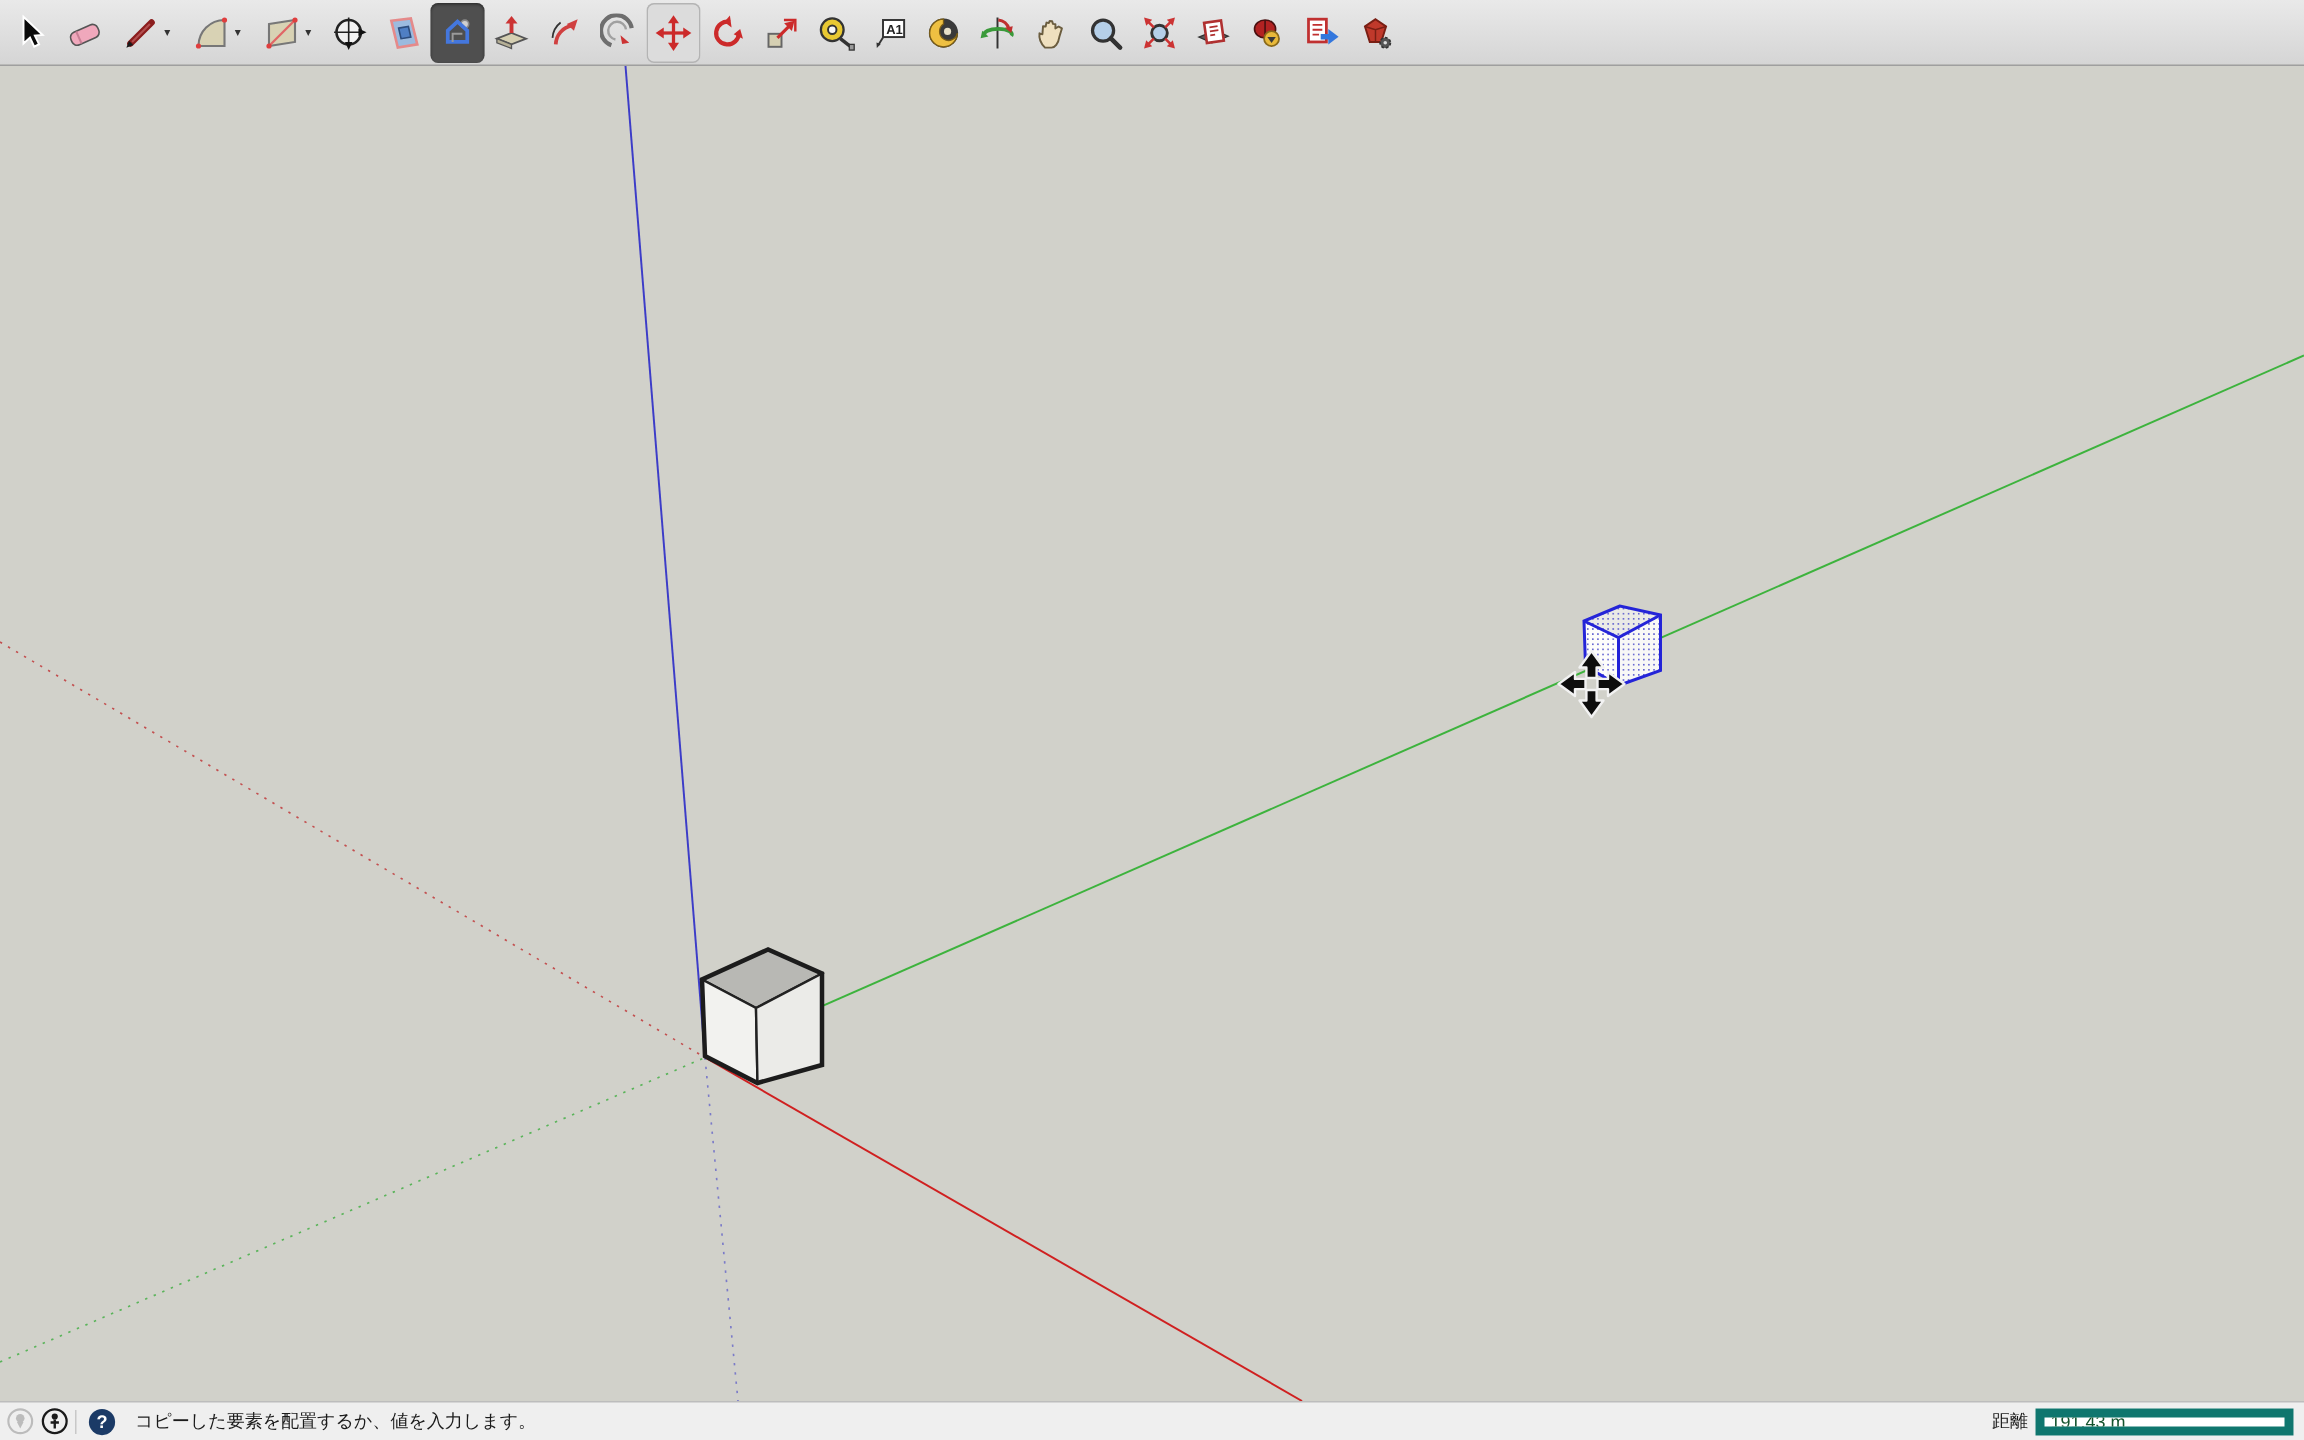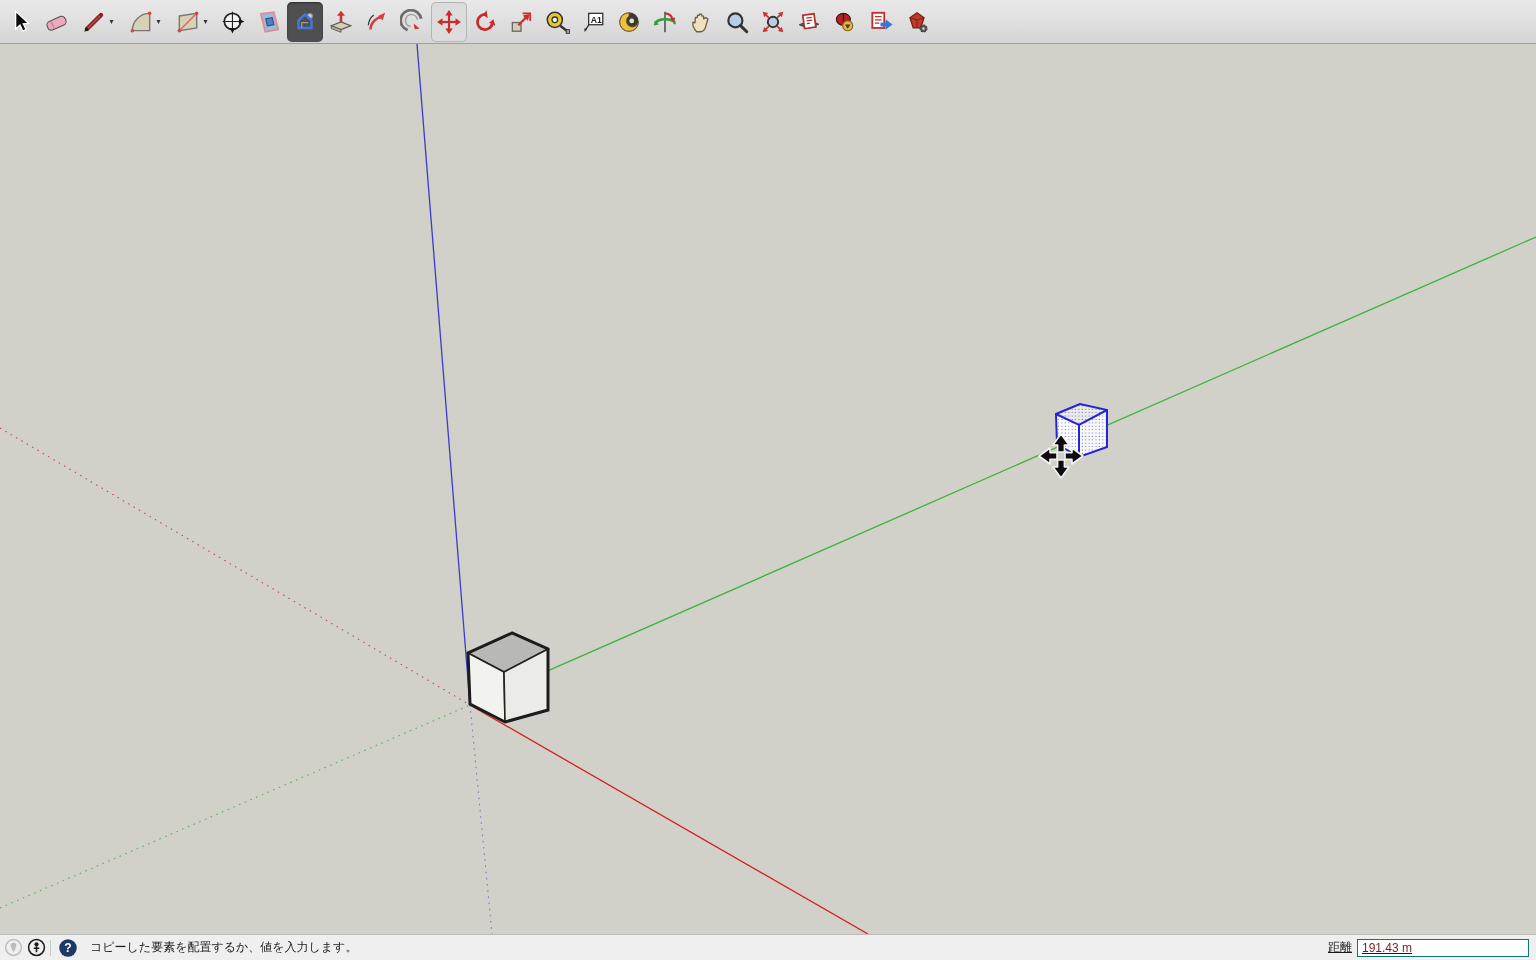--- a/index.html
+++ b/index.html
@@ -29,25 +29,25 @@
 
   
   .statusbar {
     position:absolute; bottom:0; left:0; width:1536px; height:26px;
     background:#efefef; border-top:1px solid #bdbdbd;
     display:flex; align-items:center; font-size:12px; color:#1a1a1a;
   }
   .statusbar .sicon { width:20px; height:20px; margin-left:3px; display:flex; align-items:center; justify-content:center; }
   .sdivider { width:1px; height:16px; background:#c8c8c8; margin:0 4px; }
   .smessage { margin-left:12px; white-space:nowrap; }
-  .sright { margin-left:auto; display:flex; align-items:center; margin-right:7px;text-decoration:underline; }
+  .sright { margin-left:auto; display:flex; align-items:center; margin-right:7px; }
   .mlabel { margin-right:5px; }
   .mbox {
-    width:172px; height:18px; border:1px solid #0f766e; background:#fff;
-    font-size:12px; font-family:"Liberation Sans",sans-serif; padding:0 4px; color:#7f1d1d;
+    width:172px; height:18px; border:6px solid #0f766e; background:#fff;
+    font-size:12px; font-family:"Liberation Sans",sans-serif; padding:0 4px; color:#14532d;
   }
 </style>
 </head>
 <body>
 
 <div class="toolbar">
 
   <div class="tbtn">
     <svg width="26" height="26" viewBox="0 0 24 24">
       <path d="M8 2 L8 18.5 L12 14.8 L14.6 20.4 L17.6 18.9 L15 13.6 L19.8 13.2 Z" fill="#0a0a0a" stroke="#ffffff" stroke-width="1.2"></path>

